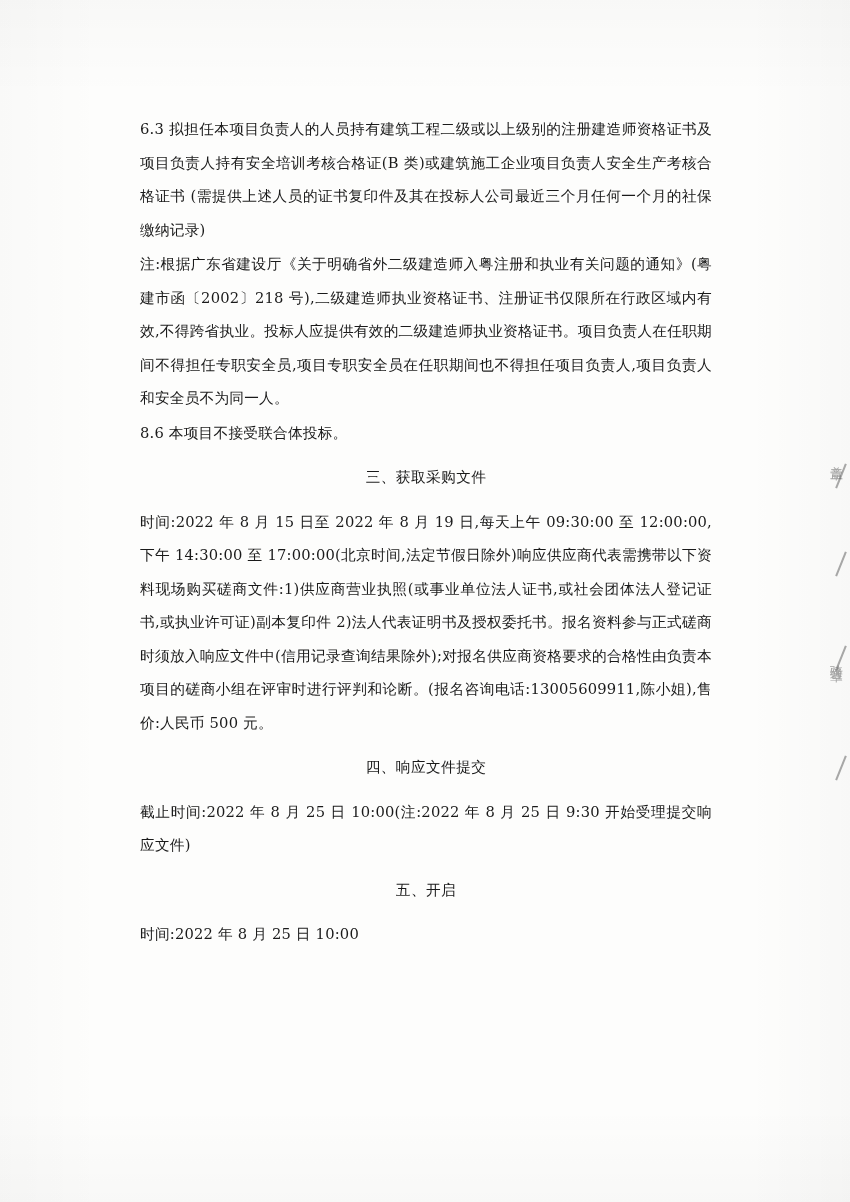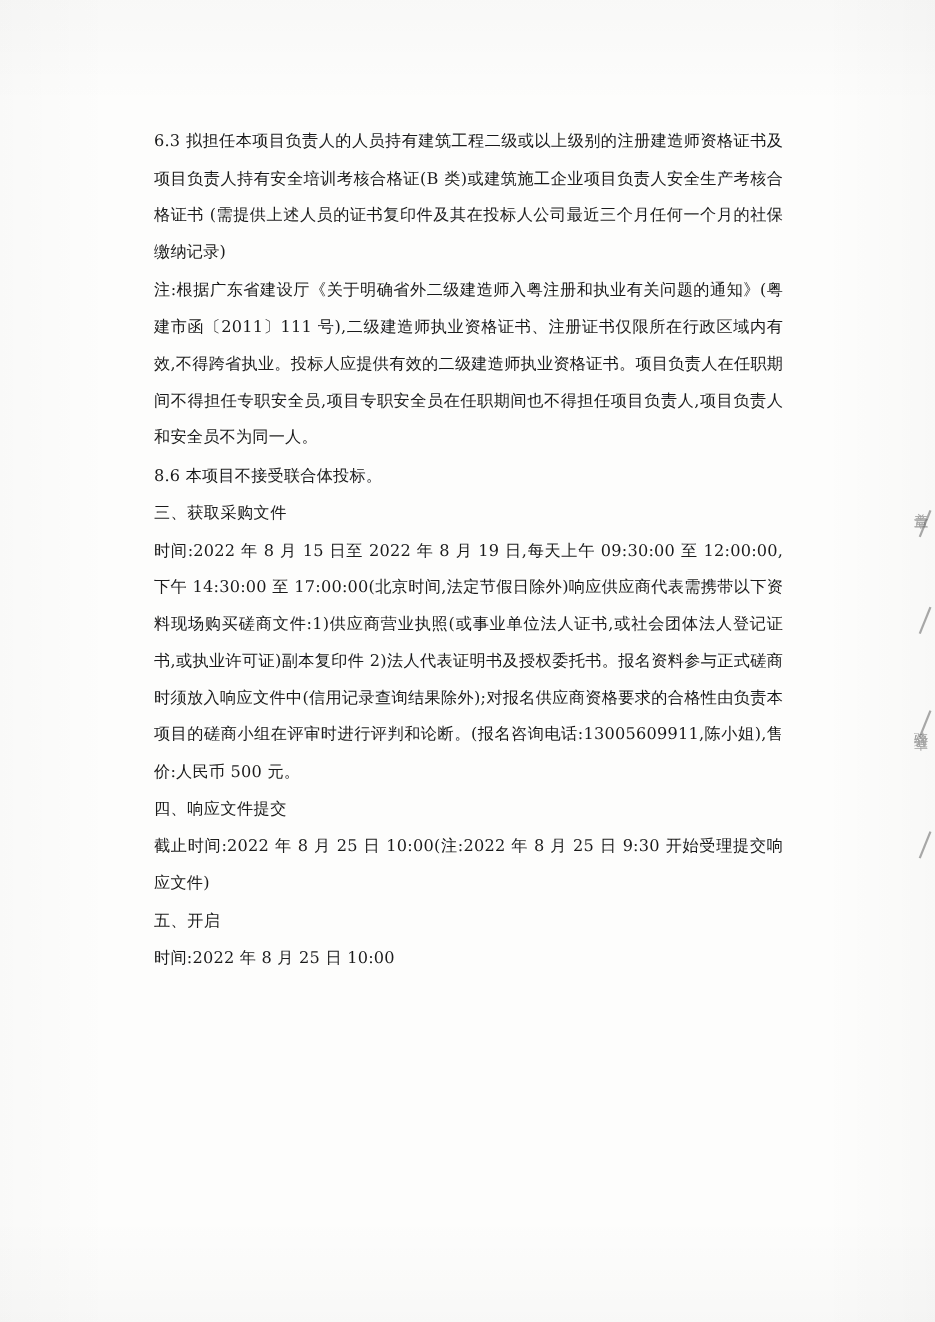--- a/index.html
+++ b/index.html
@@ -36,24 +36,25 @@
   }
   p.para {
     margin: 0 0 1px 0;
     font-size: 14.7px;
     line-height: 33.5px;
     text-align: justify;
     text-justify: inter-ideograph;
     letter-spacing: 0.2px;
   }
   p.heading {
-    margin: 0;
+    margin: 11px;
     font-size: 14.7px;
     line-height: 33.5px;
     letter-spacing: 0.4px;
+    text-align: center;
   }
   
   .edge-marks {
     position: absolute;
     right: 6px;
     top: 455px;
     width: 34px;
     height: 370px;
     pointer-events: none;
   }
@@ -86,21 +87,21 @@
   .edge-marks .s4 { top: 300px; }
 </style>
 </head>
 <body>
 
 <div class="page">
   <div class="scan-noise"></div>
 
   <div class="content">
     <p class="para">6.3 拟担任本项目负责人的人员持有建筑工程二级或以上级别的注册建造师资格证书及项目负责人持有安全培训考核合格证(B 类)或建筑施工企业项目负责人安全生产考核合格证书 (需提供上述人员的证书复印件及其在投标人公司最近三个月任何一个月的社保缴纳记录)</p>
-    <p class="para">注:根据广东省建设厅《关于明确省外二级建造师入粤注册和执业有关问题的通知》(粤建市函〔2011〕111 号),二级建造师执业资格证书、注册证书仅限所在行政区域内有效,不得跨省执业。投标人应提供有效的二级建造师执业资格证书。项目负责人在任职期间不得担任专职安全员,项目专职安全员在任职期间也不得担任项目负责人,项目负责人和安全员不为同一人。</p>
+    <p class="para">注:根据广东省建设厅《关于明确省外二级建造师入粤注册和执业有关问题的通知》(粤建市函〔2002〕218 号),二级建造师执业资格证书、注册证书仅限所在行政区域内有效,不得跨省执业。投标人应提供有效的二级建造师执业资格证书。项目负责人在任职期间不得担任专职安全员,项目专职安全员在任职期间也不得担任项目负责人,项目负责人和安全员不为同一人。</p>
     <p class="para">8.6 本项目不接受联合体投标。</p>
     <p class="heading">三、获取采购文件</p>
     <p class="para">时间:2022 年 8 月 15 日至 2022 年 8 月 19 日,每天上午 09:30:00 至 12:00:00,下午 14:30:00 至 17:00:00(北京时间,法定节假日除外)响应供应商代表需携带以下资料现场购买磋商文件:1)供应商营业执照(或事业单位法人证书,或社会团体法人登记证书,或执业许可证)副本复印件 2)法人代表证明书及授权委托书。报名资料参与正式磋商时须放入响应文件中(信用记录查询结果除外);对报名供应商资格要求的合格性由负责本项目的磋商小组在评审时进行评判和论断。(报名咨询电话:13005609911,陈小姐),售价:人民币 500 元。</p>
     <p class="heading">四、响应文件提交</p>
     <p class="para">截止时间:2022 年 8 月 25 日 10:00(注:2022 年 8 月 25 日 9:30 开始受理提交响应文件)</p>
     <p class="heading">五、开启</p>
     <p class="para">时间:2022 年 8 月 25 日 10:00</p>
   </div>
 
   <div class="edge-marks">

